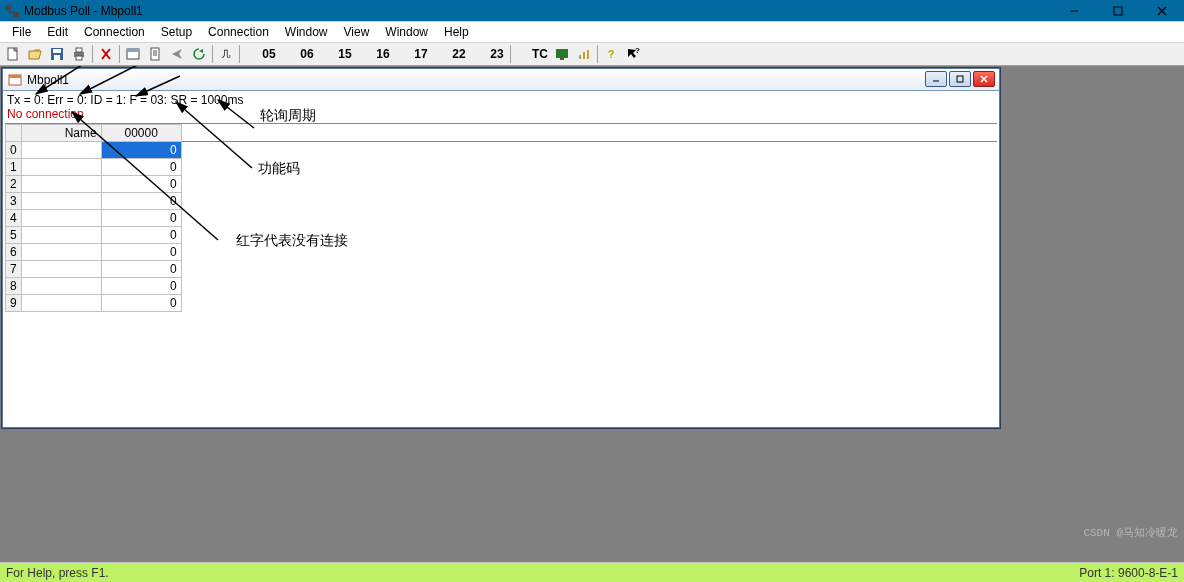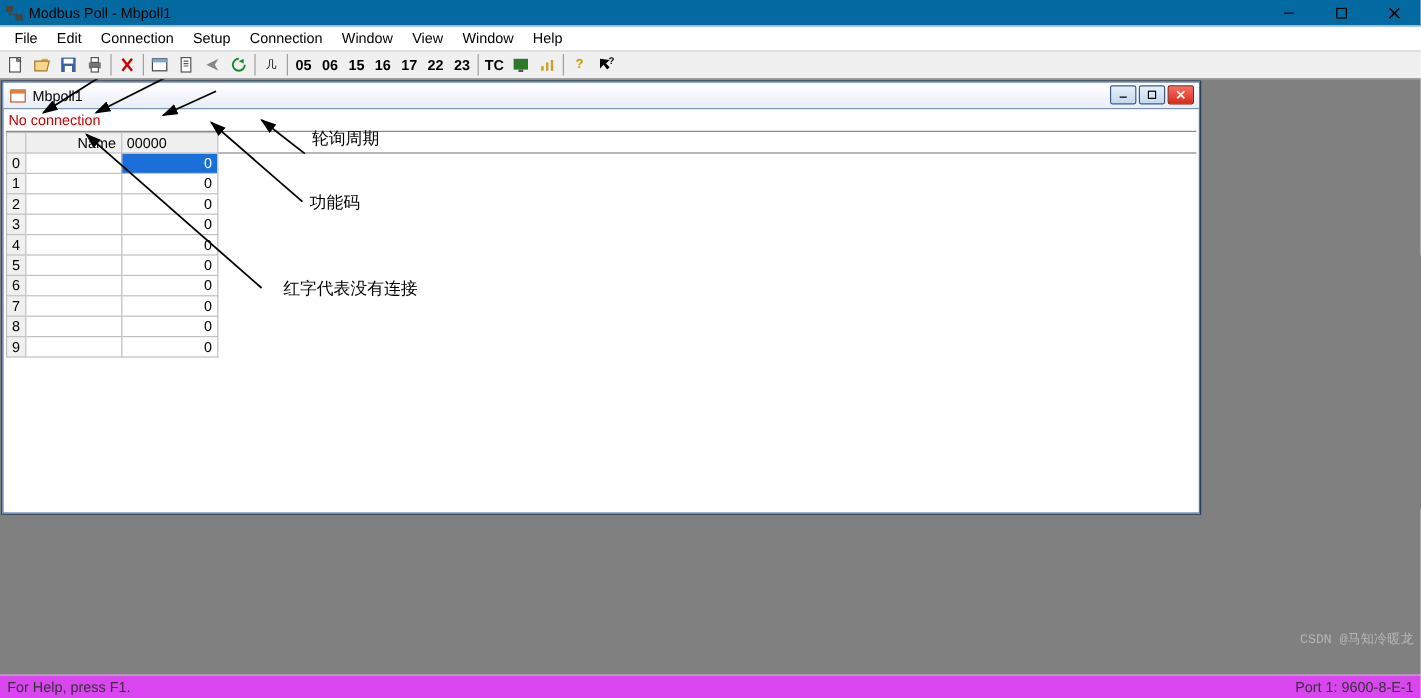--- a/index.html
+++ b/index.html
@@ -14,21 +14,21 @@
   .titlebar .win-btn { width: 44px; display:flex; align-items:center; justify-content:center; color:#000; font-size:12px; }
 
   
   .menubar { height: 20px; background: #fff; display: flex; align-items: center; padding: 0 4px; gap: 0; }
   .menubar .menu-item { padding: 14px 8px; font-size: 12px; color:#000; }
 
   
   .toolbar { height: 24px; background: #f0f0f0; border-top:1px solid #d4d4d4; border-bottom:1px solid #a0a0a0; display:flex; align-items:center; padding:0 2px; gap:0; }
   .toolbar .tb-btn { width: 22px; height: 20px; display:inline-flex; align-items:center; justify-content:center; border:1px solid transparent; font-size:11px; }
   .toolbar .tb-sep { width:1px; height: 18px; background:#a0a0a0; margin: 0 2px; }
-  .toolbar .tb-num { width:22px; text-align:center; font-weight:bold; font-size:12px; }
+  .toolbar .tb-num { width:22px; text-align:center; font-weight:bold; font-size:12px;margin-left:16px; }
 
   
   .mdi-area { flex:1; background: #808080; position:relative; overflow:hidden; }
 
   
   .child-window { position:absolute; left:2px; top:2px; width:998px; height:360px; background:#fff; border:1px solid #5a7aa5; box-shadow:0 0 0 1px #2a3f5e; display:flex; flex-direction:column; }
   .child-titlebar { height:22px; background:linear-gradient(#fff,#e8eef7); border-bottom:1px solid #7b94b4; display:flex; align-items:center; padding:0 4px; position:relative; }
   .child-titlebar .t-icon { width:16px; height:16px; margin-right:4px; }
   .child-titlebar .t-text { color:#000; font-size:12px; }
   .child-winbtns { position:absolute; right:4px; top:2px; display:flex; gap:2px; }
@@ -40,27 +40,27 @@
   .noconn-line { color:#cc0000; padding:0 2px; font-size:12px; }
 
   
   .grid-wrap { margin-top:2px; border-top:1px solid #888; }
   table.grid { border-collapse:collapse; font-size:12px;padding-left:43px; }
   table.grid th, table.grid td { border:1px solid #c0c0c0; height:17px; padding:0 4px; }
   table.grid th { background:#f0f0f0; font-weight:normal; text-align:right; }
   table.grid th.row-h { width:14px; text-align:center; background:#f0f0f0; }
   table.grid td.rowhead { width:14px; background:#f0f0f0; text-align:center; }
   table.grid th.col-name { width:80px; text-align:right; }
-  table.grid th.col-val { width:80px; text-align:left; }
+  table.grid th.col-val { width:80px; text-align:center; }
   table.grid td.name-cell { text-align:left; width:80px; }
   table.grid td.val-cell { text-align:right; width:80px; }
   tr.sel td.val-cell { background:#1a6fd8; color:#fff; }
 
   
-  .statusbar { height:20px; background:#d946ef; border-top:1px solid #c0c0c0; display:flex; align-items:center; justify-content:space-between; padding:0 6px; font-size:12px; color:#333; }
+  .statusbar { height:20px; background:#bef264; border-top:1px solid #c0c0c0; display:flex; align-items:center; justify-content:space-between; padding:0 6px; font-size:12px; color:#333; }
 
   
   .annot { position:absolute; left:0; top:0; width:100%; height:100%; pointer-events:none; }
   .annot .label { position:absolute; font-size:14px; color:#000; white-space:nowrap; }
 
   
   .watermark { position:absolute; right:6px; bottom:22px; font-size:11px; color:#b5b5b5; pointer-events:none;font-family:Liberation Mono, monospace; }
 
   svg.icon-svg { display:block; }
 </style>
@@ -227,20 +227,21 @@
           </span>
         <span class="cwb close">
             <svg width="8" height="8" viewBox="0 0 8 8">
               <line x1="1" y1="1" x2="7" y2="7" stroke="#fff" stroke-width="1.5"></line>
               <line x1="7" y1="1" x2="1" y2="7" stroke="#fff" stroke-width="1.5"></line>
             </svg>
           </span>
       </div>
     </div>
     <div class="child-body">
+      <div class="status-line">Tx = 0: Err = 0: ID = 1: F = 03: SR = 1000ms</div>
       <div class="noconn-line">No connection</div>
       <div class="grid-wrap" style="display:flex;">
         <table class="grid">
           <thead>
             <tr>
               <th class="row-h"></th>
               <th class="col-name">Name</th>
               <th class="col-val">00000</th>
             </tr>
           </thead>

